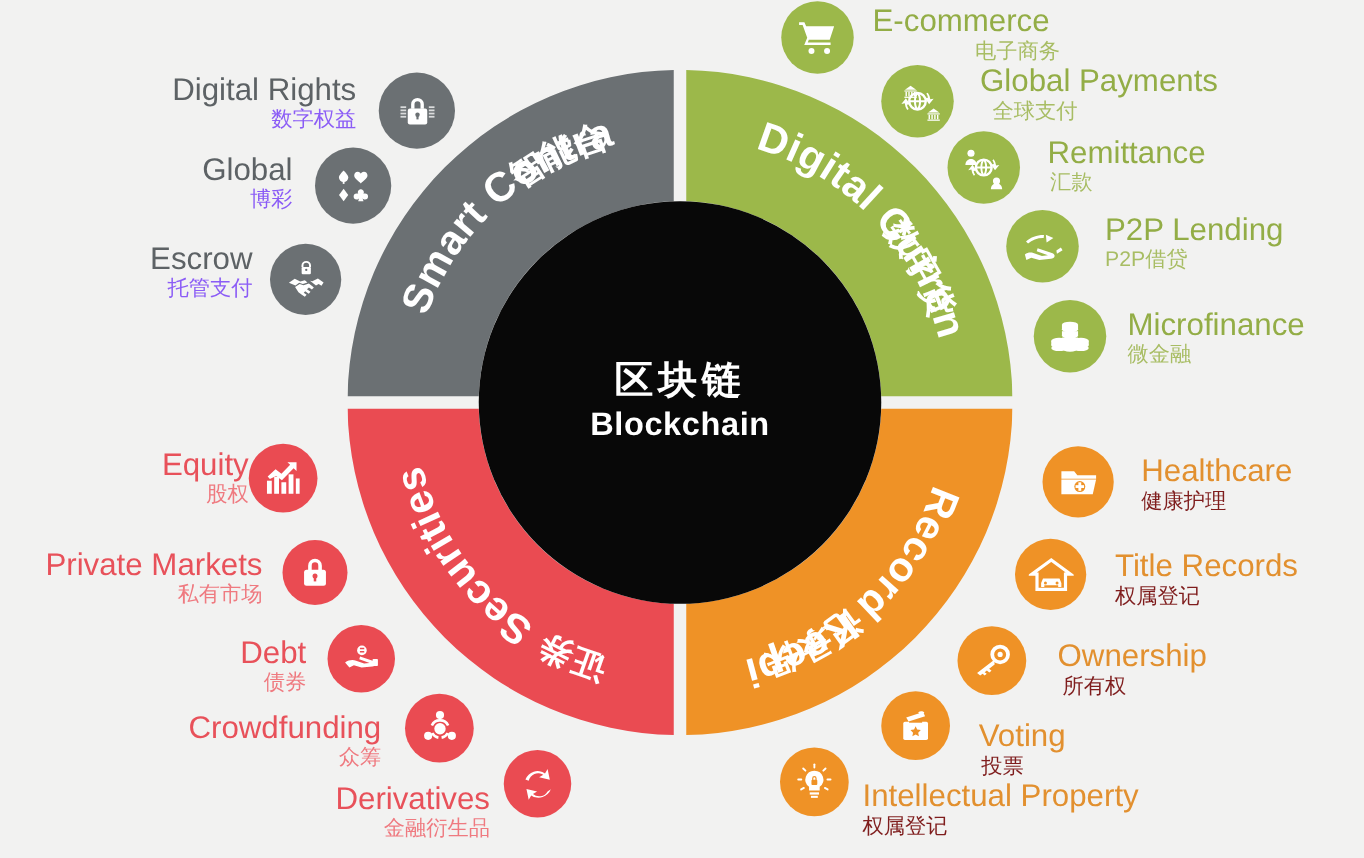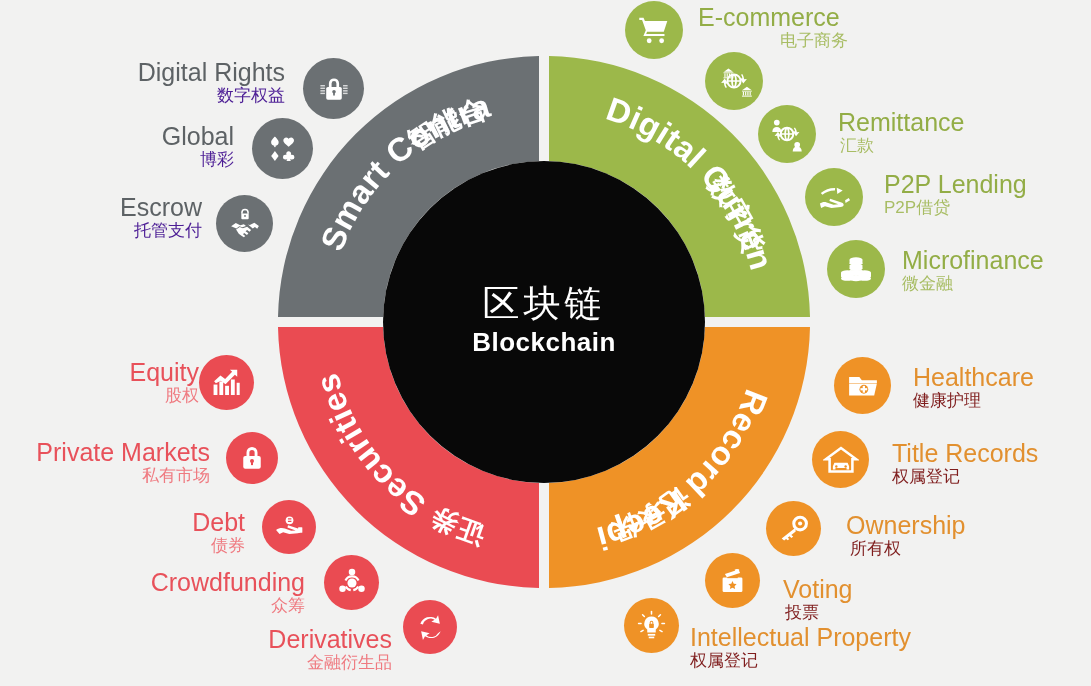--- a/index.html
+++ b/index.html
@@ -14,32 +14,32 @@
 
   
   .wheel{position:absolute;left:278px;top:56px;width:532px;height:532px;}
   .wheel svg{display:block;}
   .hub{
     position:absolute;left:383px;top:161px;width:322px;height:322px;
     border-radius:50%;background:#080808;
     display:flex;flex-direction:column;align-items:center;justify-content:center;
     z-index:5;
   }
-  .hub .cn{color:#ffffff;font-size:37px;letter-spacing:4px;line-height:1.1;font-weight:400;}
+  .hub .cn{color:#ffffff;font-size:31px;letter-spacing:4px;line-height:1.1;font-weight:700;}
   .hub .en{color:#ffffff;font-size:26px;font-weight:bold;line-height:1.35;letter-spacing:0.5px;}
 
   
   .lbl{position:absolute;white-space:nowrap;}
   .lbl .en{font-size:25px;line-height:1.0;font-weight:400;}
   .lbl .cn{font-size:17px;line-height:1.25;}
   .lbl.r{text-align:right;}
   .lbl.l{text-align:left;}
   .lbl .cn.ind{display:block;}
 
-  .gray .en{color:#5d6265;} .gray .cn{color:#4c1d95;}
+  .gray .en{color:#5d6265;} .gray .cn{color:#8b5cf6;}
   .green .en{color:#93ad46;} .green .cn{color:#a8bd64;}
   .red   .en{color:#e8515a;} .red   .cn{color:#ef7a80;}
   .orange .en{color:#e2902f;} .orange .cn{color:#7f1d1d;}
 
   
   .ic{position:absolute;border-radius:50%;display:flex;align-items:center;justify-content:center;}
   .ic svg{display:block;}
   .ic.g{background:#6b7073;}
   .ic.gr{background:#9cb84a;}
   .ic.rd{background:#ea4b52;}
@@ -197,20 +197,24 @@
           <path d="M10 14h20l-10-7z"></path>
           <rect x="9" y="15.5" width="22" height="2"></rect>
           <rect x="11" y="18" width="2.5" height="8"></rect>
           <rect x="16" y="18" width="2.5" height="8"></rect>
           <rect x="21" y="18" width="2.5" height="8"></rect>
           <rect x="26" y="18" width="2.5" height="8"></rect>
           <rect x="9" y="26.5" width="22" height="2.2"></rect>
         </g>
     </svg>
   </div>
+  <div class="lbl l green" style="left:784px;top:53px;">
+    <span class="en">Global Payments</span>
+    <span class="cn ind" style="margin-left:10px;">全球支付</span>
+  </div>
 
   <div class="ic gr" style="left:758px;top:105px;width:58px;height:58px;">
     <svg width="36" height="36" viewBox="0 0 24 24" fill="#fff">
       <circle cx="12" cy="12" r="4.2" fill="none" stroke="#fff" stroke-width="1.3"></circle>
       <path d="M7.8 12h8.4M12 7.8c1.7 1.5 1.7 6.9 0 8.4M12 7.8c-1.7 1.5-1.7 6.9 0 8.4" fill="none" stroke="#fff" stroke-width="1.05"></path>
       <path d="M17.3 7.6a6.8 6.8 0 0 1 1.3 3.3l1.7-.3-2.3 2.9-2.1-3.1 1.5-.3a5 5 0 0 0-.8-2z"></path>
       <path d="M6.7 16.4a6.8 6.8 0 0 1-1.3-3.3l-1.7.3 2.3-2.9 2.1 3.1-1.5.3c.1.8.4 1.5.8 2z"></path>
       <g>
           <circle cx="5.2" cy="4.4" r="1.9"></circle>
           <path d="M2.2 10.6c0-1.9 1.3-3.2 3-3.2s3 1.3 3 3.2z"></path>

